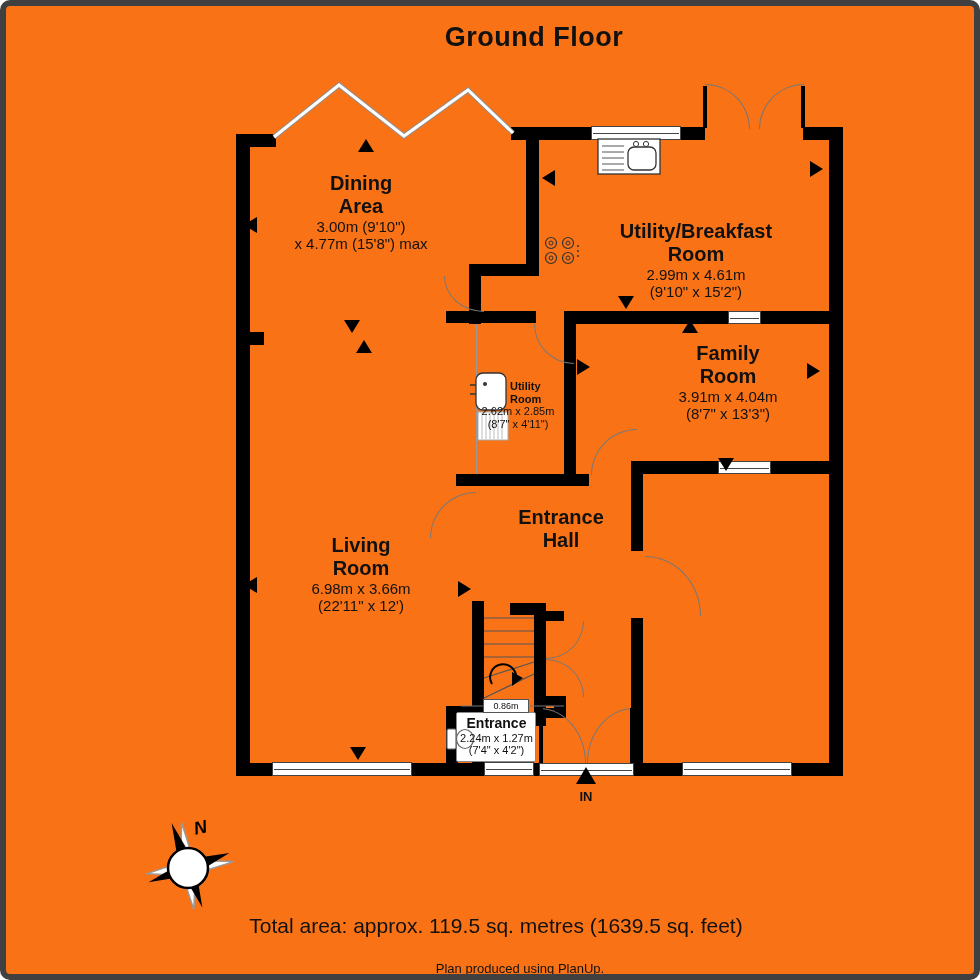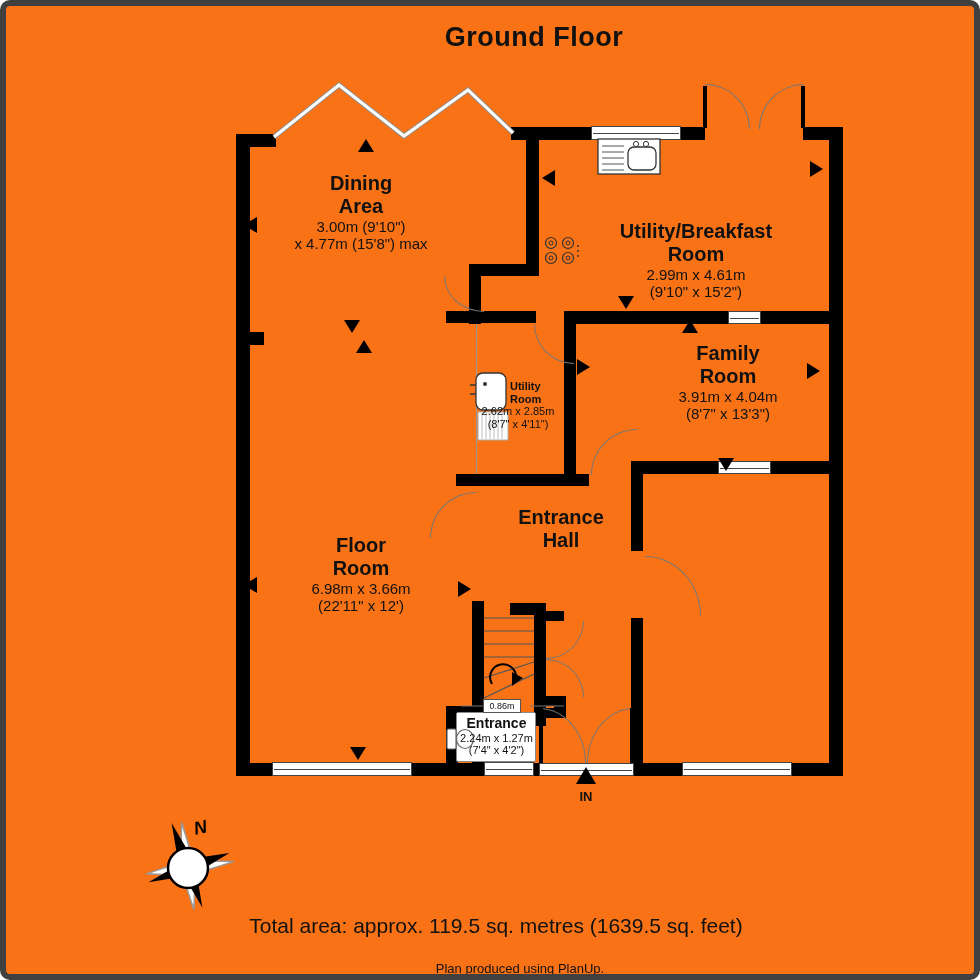--- a/index.html
+++ b/index.html
@@ -252,33 +252,33 @@
     <div class="dm">2.62m x 2.85m</div>
     <div class="dm">(8'7" x 4'11")</div>
   </div>
 
   <div class="rl" style="left:480px;top:500px;width:150px;">
     <div class="nm">Entrance</div>
     <div class="nm">Hall</div>
   </div>
 
   <div class="rl" style="left:270px;top:528px;width:170px;">
-    <div class="nm">Floor</div>
+    <div class="nm">Living</div>
     <div class="nm">Room</div>
     <div class="dm">6.98m x 3.66m</div>
     <div class="dm">(22'11" x 12')</div>
   </div>
 
 
   <div class="rl cloak" style="left:443px;top:710px;width:95px;">
     <div class="nm">Entrance</div>
     <div class="dm">2.24m x 1.27m</div>
     <div class="dm">(7'4" x 4'2")</div>
   </div>
 
-  <div class="dimbox" style="left:477px;top:693px;width:38px;height:14px;">0.86m</div>
+  <div class="dimbox" style="left:477px;top:693px;width:46px;height:14px;">0.86m</div>
 
   <div class="rl inlbl" style="left:565px;top:784px;width:30px;">IN</div>
 
   <div class="ftr total">Total area: approx. 119.5 sq. metres (1639.5 sq. feet)</div>
   <div class="ftr credit">Plan produced using PlanUp.</div>
 
 </div>
 
 </body></html>

